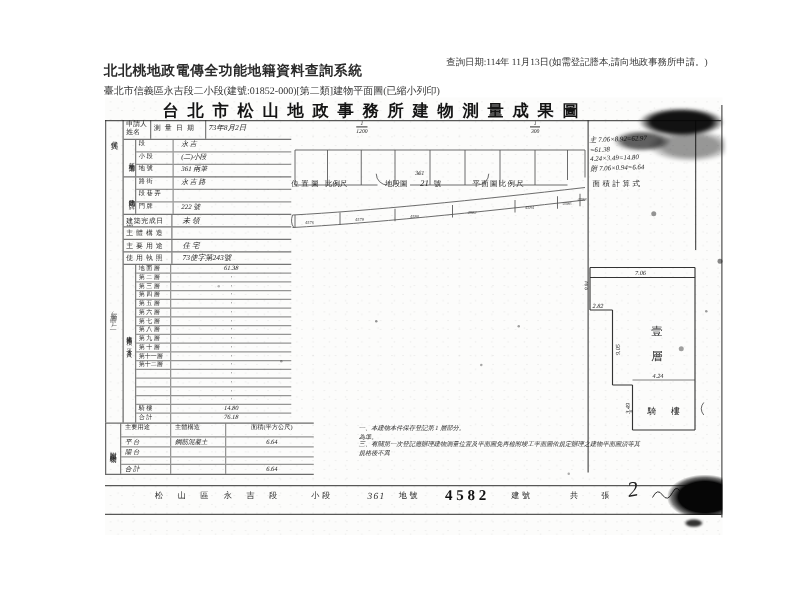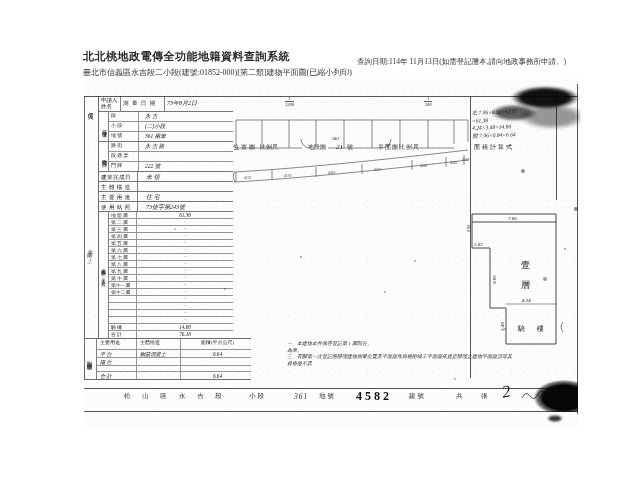--- a/index.html
+++ b/index.html
@@ -4,21 +4,21 @@
 <style>
   html,body{margin:0;padding:0;}
   body{
     width:640px;height:480px;position:relative;overflow:hidden;background:#ffffff;
     font-family:"Liberation Serif","DejaVu Serif",serif;color:#222;
   }
   .abs{position:absolute;}
   
   .sys-title{left:83px;top:49px;font-size:11px;font-weight:bold;color:#2b2b2b;letter-spacing:.5px;}
   .sys-sub{left:83px;top:67px;font-size:8px;color:#333;}
-  .sys-date{left:357px;top:57px;font-size:7.5px;color:#333;}
+  .sys-date{left:357px;top:45px;font-size:7.5px;color:#333;}
   
   .scan{
     left:84px;top:78px;width:494px;height:350px;
     background-color:#fcfcfb;
     background-image:
       radial-gradient(rgba(0,0,0,.06) .5px, transparent 1px),
       radial-gradient(rgba(0,0,0,.045) .5px, transparent 1px);
     background-size:9px 7px,13px 11px;background-position:0 0,4px 3px;
     font-family:"Liberation Serif","DejaVu Serif",serif;color:#1d1d1d;
   }
@@ -91,20 +91,21 @@
 </style>
 </head>
 <body>
 
 <div class="abs sys-title">北北桃地政電傳全功能地籍資料查詢系統</div>
 <div class="abs sys-sub">臺北市信義區永吉段二小段(建號:01852-000)[第二類]建物平面圖(已縮小列印)</div>
 <div class="abs sys-date">查詢日期:114年 11月13日(如需登記謄本,請向地政事務所申請。)</div>
 
 <div class="abs scan">
 
+  <div class="abs doc-title">台北市松山地政事務所建物測量成果圖</div>
 
   <div class="abs hline" style="left:0;top:18px;width:493px;"></div>
   <div class="abs vline" style="left:493px;top:6px;height:330px;"></div>
   <div class="abs vline" style="left:386px;top:18px;height:282px;"></div>
   <div class="abs vline" style="left:472px;top:18px;height:104px;"></div>
   <div class="abs hline" style="left:0;top:310px;width:493px;"></div>
   <div class="abs hline" style="left:0;top:333px;width:493px;"></div>
 
   <div class="abs lform" style="border-left:1px solid rgba(45,45,45,.7);">
     <div class="agentcol">

